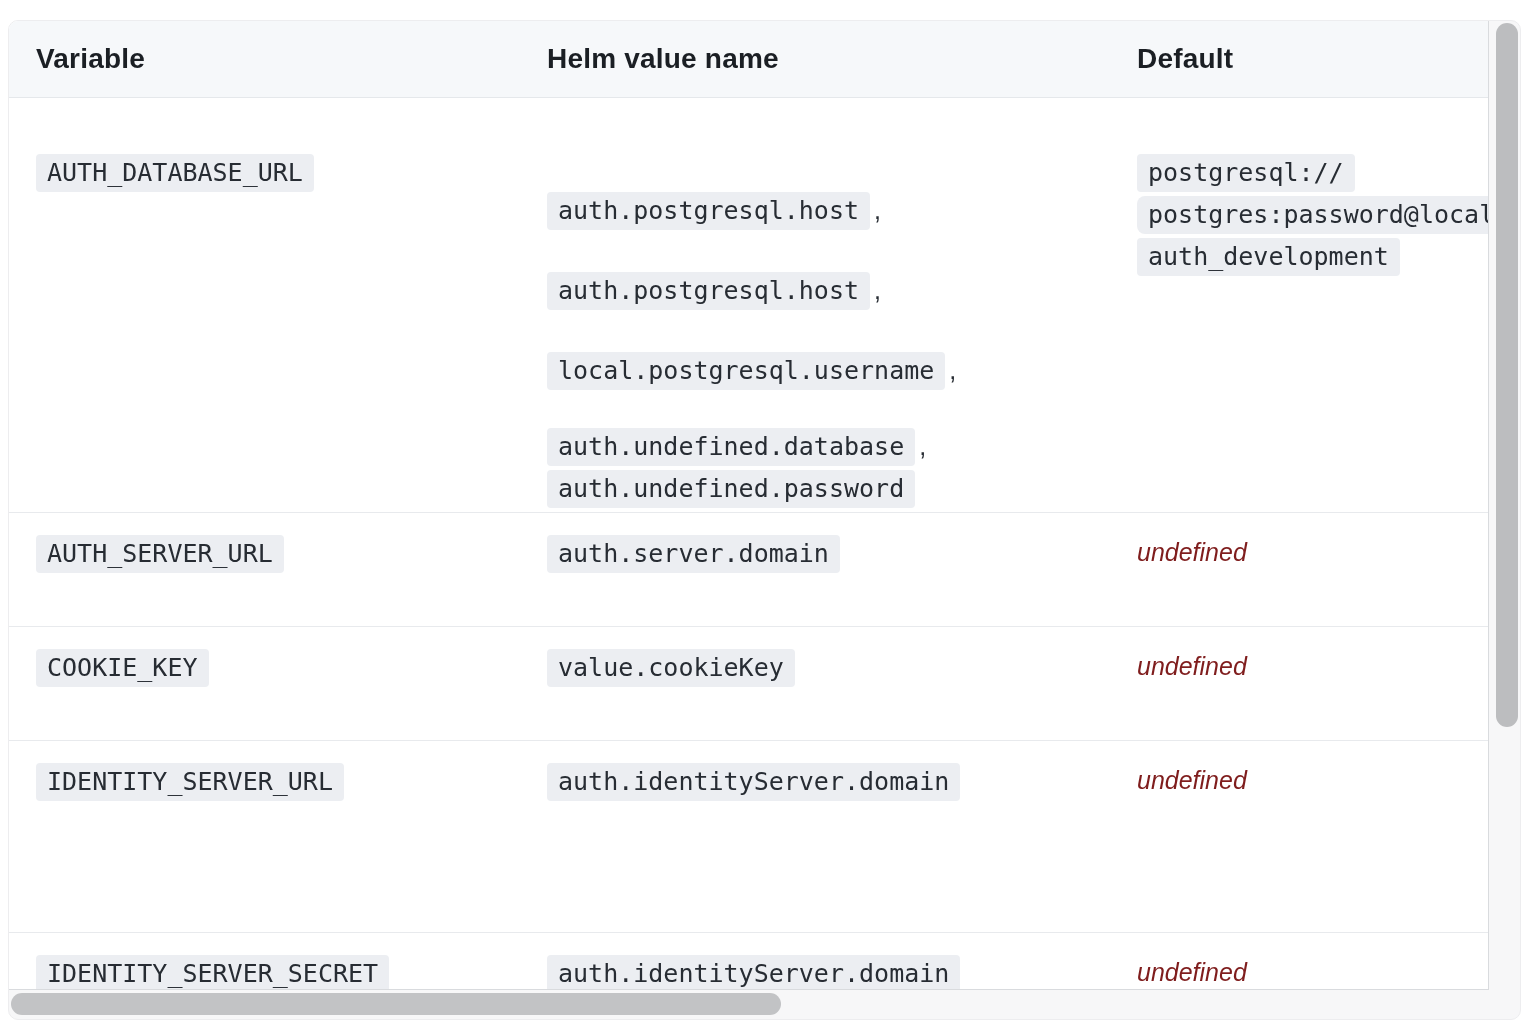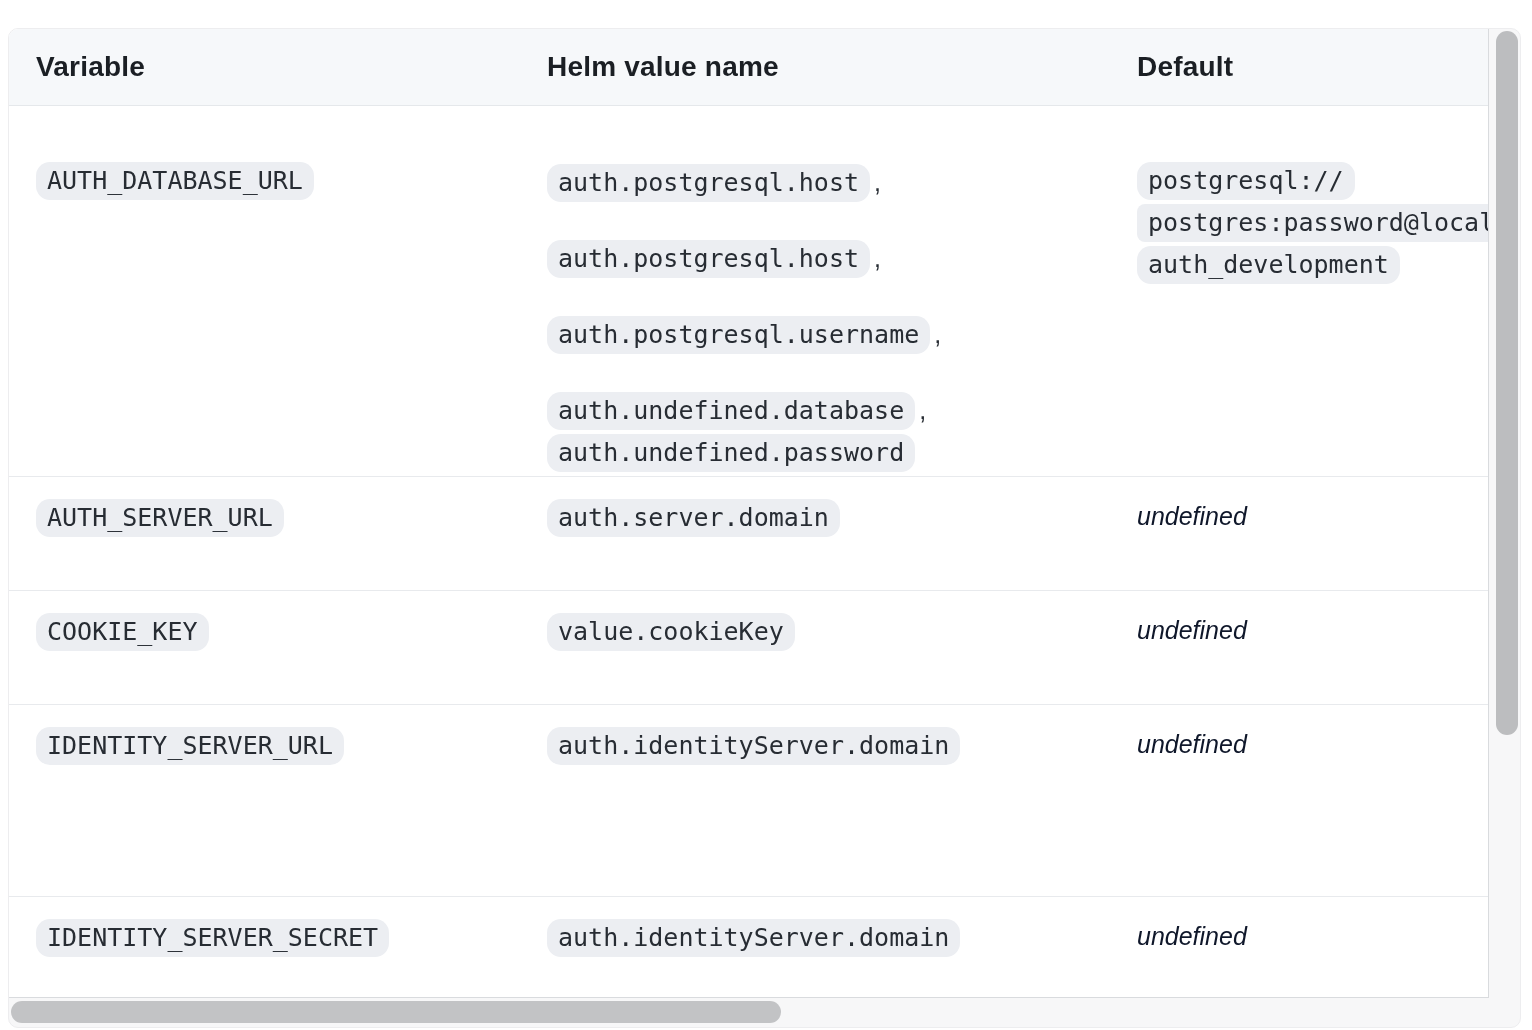--- a/index.html
+++ b/index.html
@@ -7,21 +7,21 @@
     padding: 0;
     background: #ffffff;
     width: 1532px;
     height: 1030px;
     font-family: "Liberation Sans", sans-serif;
     overflow: hidden;
   }
   .scroll-outer {
     position: absolute;
     left: 8px;
-    top: 28px;
+    top: 20px;
     width: 1513px;
     height: 1000px;
     border-radius: 10px;
     background: #f7f7f8;
     border: 1px solid #ededef;
     box-sizing: border-box;
     overflow: hidden;
   }
   .content-clip {
     position: absolute;
@@ -67,42 +67,42 @@
   tbody tr:last-child td { border-bottom: none; }
   tbody tr.tall td { padding-top: 56px; }
 
   code.pill {
     display: inline-block;
     font-family: "DejaVu Sans Mono", monospace;
     font-size: 25px;
     line-height: 29px;
     color: #272c33;
     background: #eceef2;
-    border-radius: 14px;
+    border-radius: 4px;
     padding: 4px 11px 5px 11px;
     white-space: nowrap;
   }
   .helm-line, .default-line {
     line-height: 40px;
     white-space: nowrap;
   }
-  .helm-line.gap { margin-bottom: 32px; }
+  .helm-line.gap { margin-bottom: 32px; margin-top: 36px; }
   .comma {
     font-size: 25px;
     color: #272c33;
     margin-left: 4px;
   }
   .default-line code.mid {
     border-radius: 8px 0 0 8px;
     padding-right: 60px;
   }
   .undefined-text {
     font-size: 25px;
     font-style: italic;
-    color: #0f172a;
+    color: #7f1d1d;
     line-height: 34px;
   }
 
   
   .v-scrollbar {
     position: absolute;
     top: 0;
     right: 0;
     width: 31px;
     bottom: 29px;
@@ -151,21 +151,21 @@
           <th>Helm value name</th>
           <th>Default</th>
         </tr>
       </thead>
       <tbody id="tbody">
           <tr class="tall">
             <td><code class="pill">AUTH_DATABASE_URL</code></td>
             <td>
               <div class="helm-line gap"><code class="pill">auth.postgresql.host</code><span class="comma">,</span></div>
               <div class="helm-line gap"><code class="pill">auth.postgresql.host</code><span class="comma">,</span></div>
-              <div class="helm-line gap"><code class="pill">auth.postgresql.username</code><span class="comma">,</span></div>
+              <div class="helm-line gap"><code class="pill">local.postgresql.username</code><span class="comma">,</span></div>
               <div class="helm-line"><code class="pill">auth.undefined.database</code><span class="comma">,</span></div>
               <div class="helm-line"><code class="pill">auth.undefined.password</code></div>
             </td>
             <td>
               <div class="default-line"><code class="pill">postgresql://</code></div>
               <div class="default-line"><code class="pill mid">postgres:password@local</code></div>
               <div class="default-line"><code class="pill">auth_development</code></div>
             </td>
           </tr>
           <tr>

